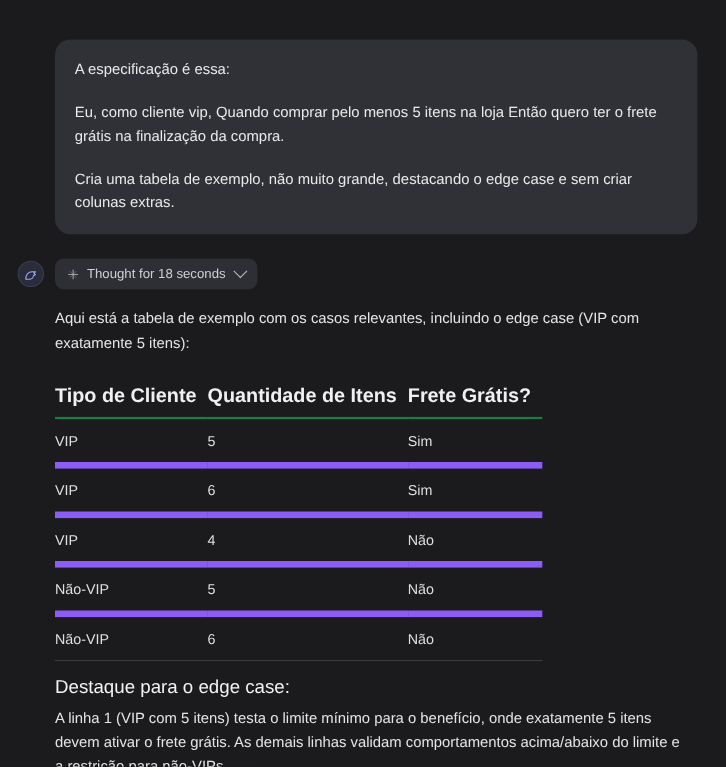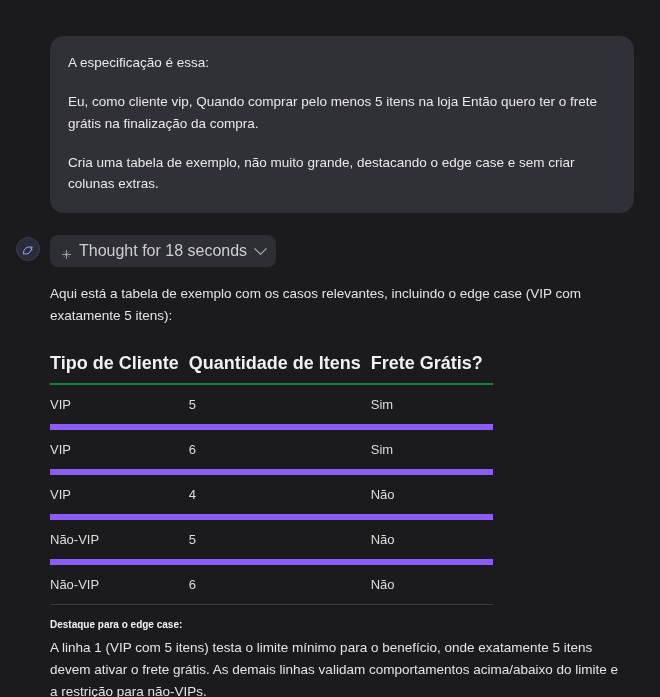--- a/index.html
+++ b/index.html
@@ -57,21 +57,21 @@
     align-items: center;
     justify-content: center;
   }
   .thought-pill {
     display: inline-flex;
     align-items: center;
     gap: 7px;
     background: #2e2f34;
     border-radius: 8px;
     padding: 7px 11px;
-    font-size: 16px;
+    font-size: 12px;
     color: #cfcfd2;
     margin-bottom: 16px;
   }
   .thought-pill .sparkle {
     display: inline-block;
     width: 11px; height: 11px;
     opacity: .8;
   }
   .chev {
     display: inline-block;
@@ -111,22 +111,22 @@
     padding: 12px 10px 12px 0;
     border-bottom: 6px solid #8b5cf6;
     white-space: nowrap;
   }
   table.result tr:last-child td { border-bottom: 1px solid #3a3b40; }
   table.result th:nth-child(1), table.result td:nth-child(1) { width: 120px; }
   table.result th:nth-child(2), table.result td:nth-child(2) { width: 150px; }
 
   
   .highlight-title {
-    font-size: 10px;
-    font-weight: bold;
+    font-size: 17px;
+    font-weight: normal;
     color: #f2f2f4;
     margin: 4px 0 7px 0;
   }
   .closing {
     font-size: 13.5px;
     line-height: 1.62;
     color: #e4e4e6;
     margin: 0 0 14px 0;
     padding-right: 10px;
   }

